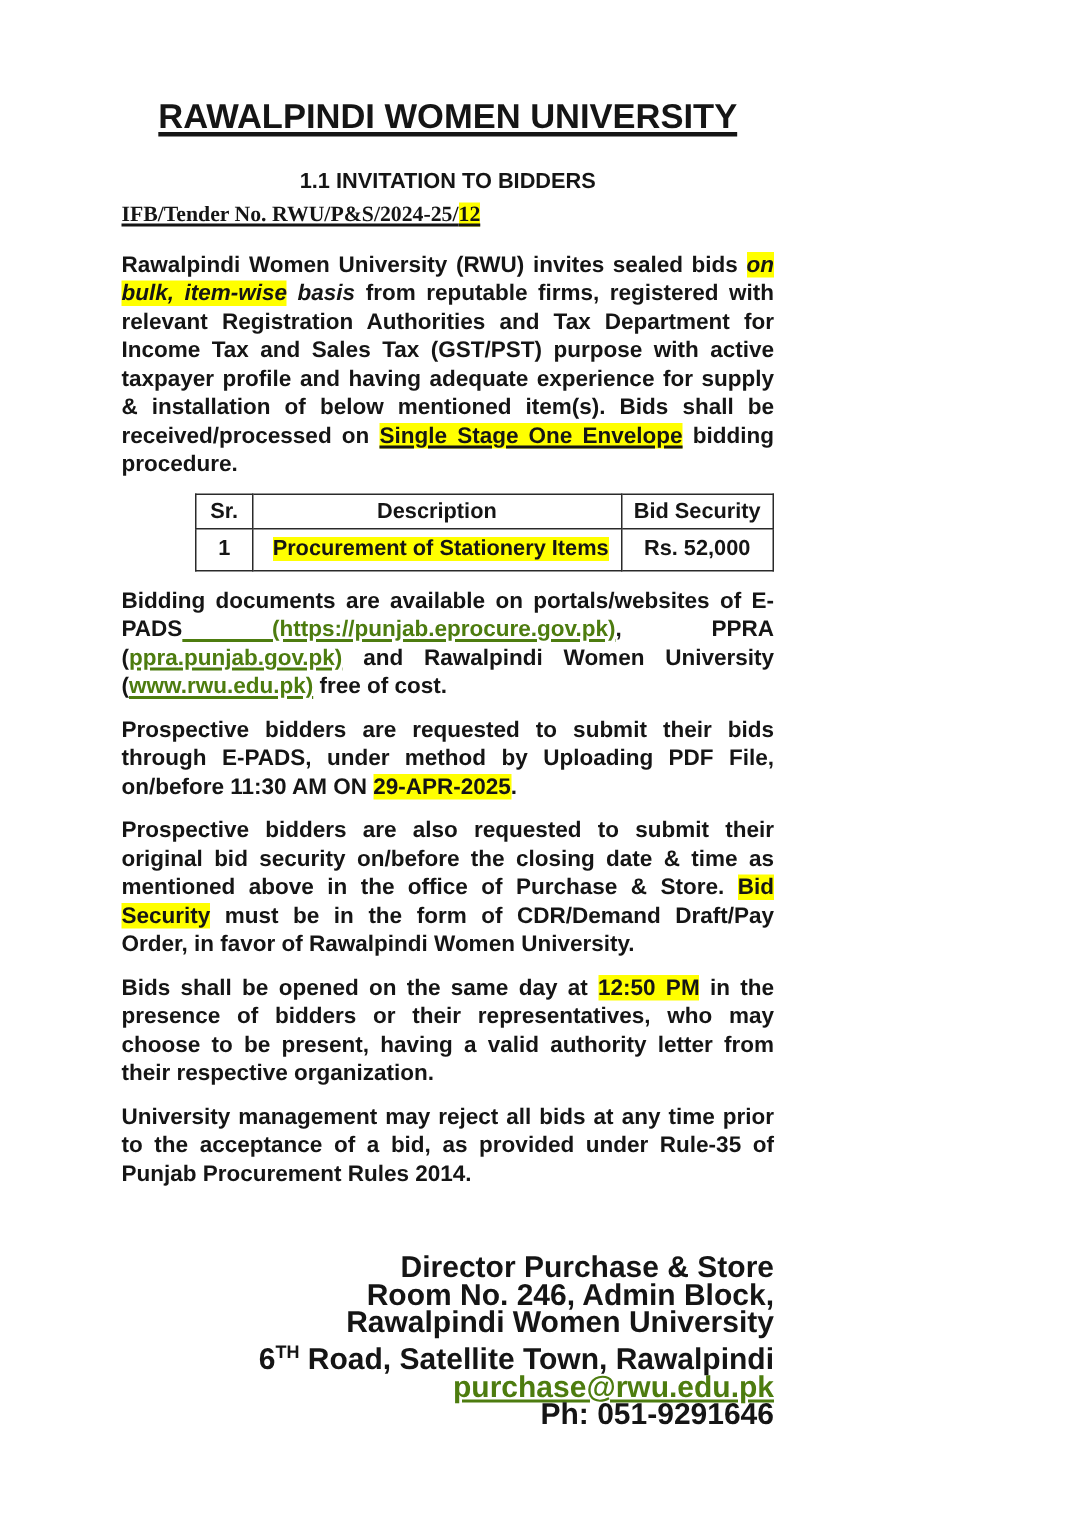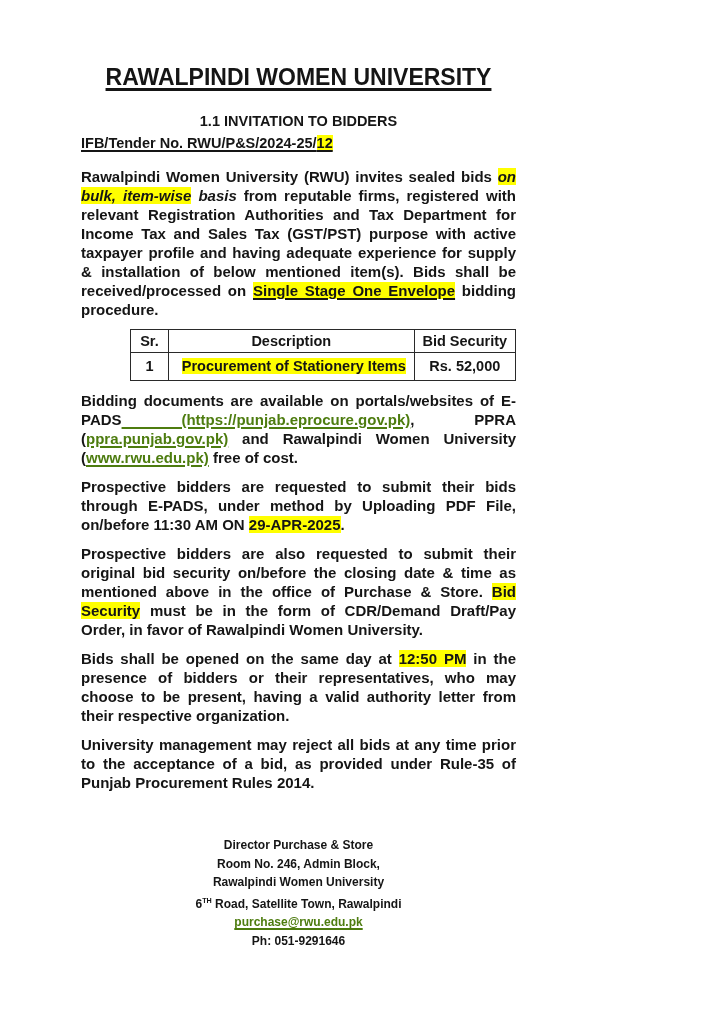--- a/index.html
+++ b/index.html
@@ -19,21 +19,21 @@
     letter-spacing: 0px; margin-bottom: 22px; white-space: nowrap;
   }
   .doc-title .title-text {
     text-decoration: underline; text-decoration-thickness: 2.5px; text-underline-offset: 3px;
   }
   .doc-subtitle {
     text-align: center; font-size: 14.5px; line-height: 19px; margin-bottom: 3px;
   }
   .tender-line { font-size: 14.5px; line-height: 19px; margin-bottom: 14px; }
   .tender-line .u-wrap {
-    text-decoration: underline; text-decoration-thickness: 1.8px; text-underline-offset: 2px;
+    text-decoration: underline; text-decoration-thickness: 1.8px; text-underline-offset: 2px; font-family: Liberation Serif, serif;
   }
 
   .para {
     font-size: 15px; line-height: 19px; text-align: justify;
     margin: 4px 0 10px 0;
   }
 
   
   .hl { background: #ffff00; }
   .i  { font-style: italic; }
@@ -55,22 +55,22 @@
   .col-desc { width: 320px; }
   .col-bid  { width: 113px; }
   .bid-table th { padding: 2px 4px; text-align: center; line-height: 18px; }
   .bid-table td { padding: 4px 4px; line-height: 19px; }
   .cell-sr  { text-align: center; }
   .cell-desc{ text-align: center; padding-left: 9px !important; }
   .cell-bid { text-align: center; }
 
   .signature {
     margin-top: 44px;
-    text-align: center;
-    font-size: 12px; line-height: 18.5px;
+    text-align: right;
+    font-size: 20px; line-height: 18.5px;
   }
   .signature a { font-weight: 700; cursor: pointer; }
 </style>
 </head>
 <body>
 
 <div class="page">
 
   <div class="doc-title">
     <span class="title-text">RAWALPINDI WOMEN UNIVERSITY</span>

